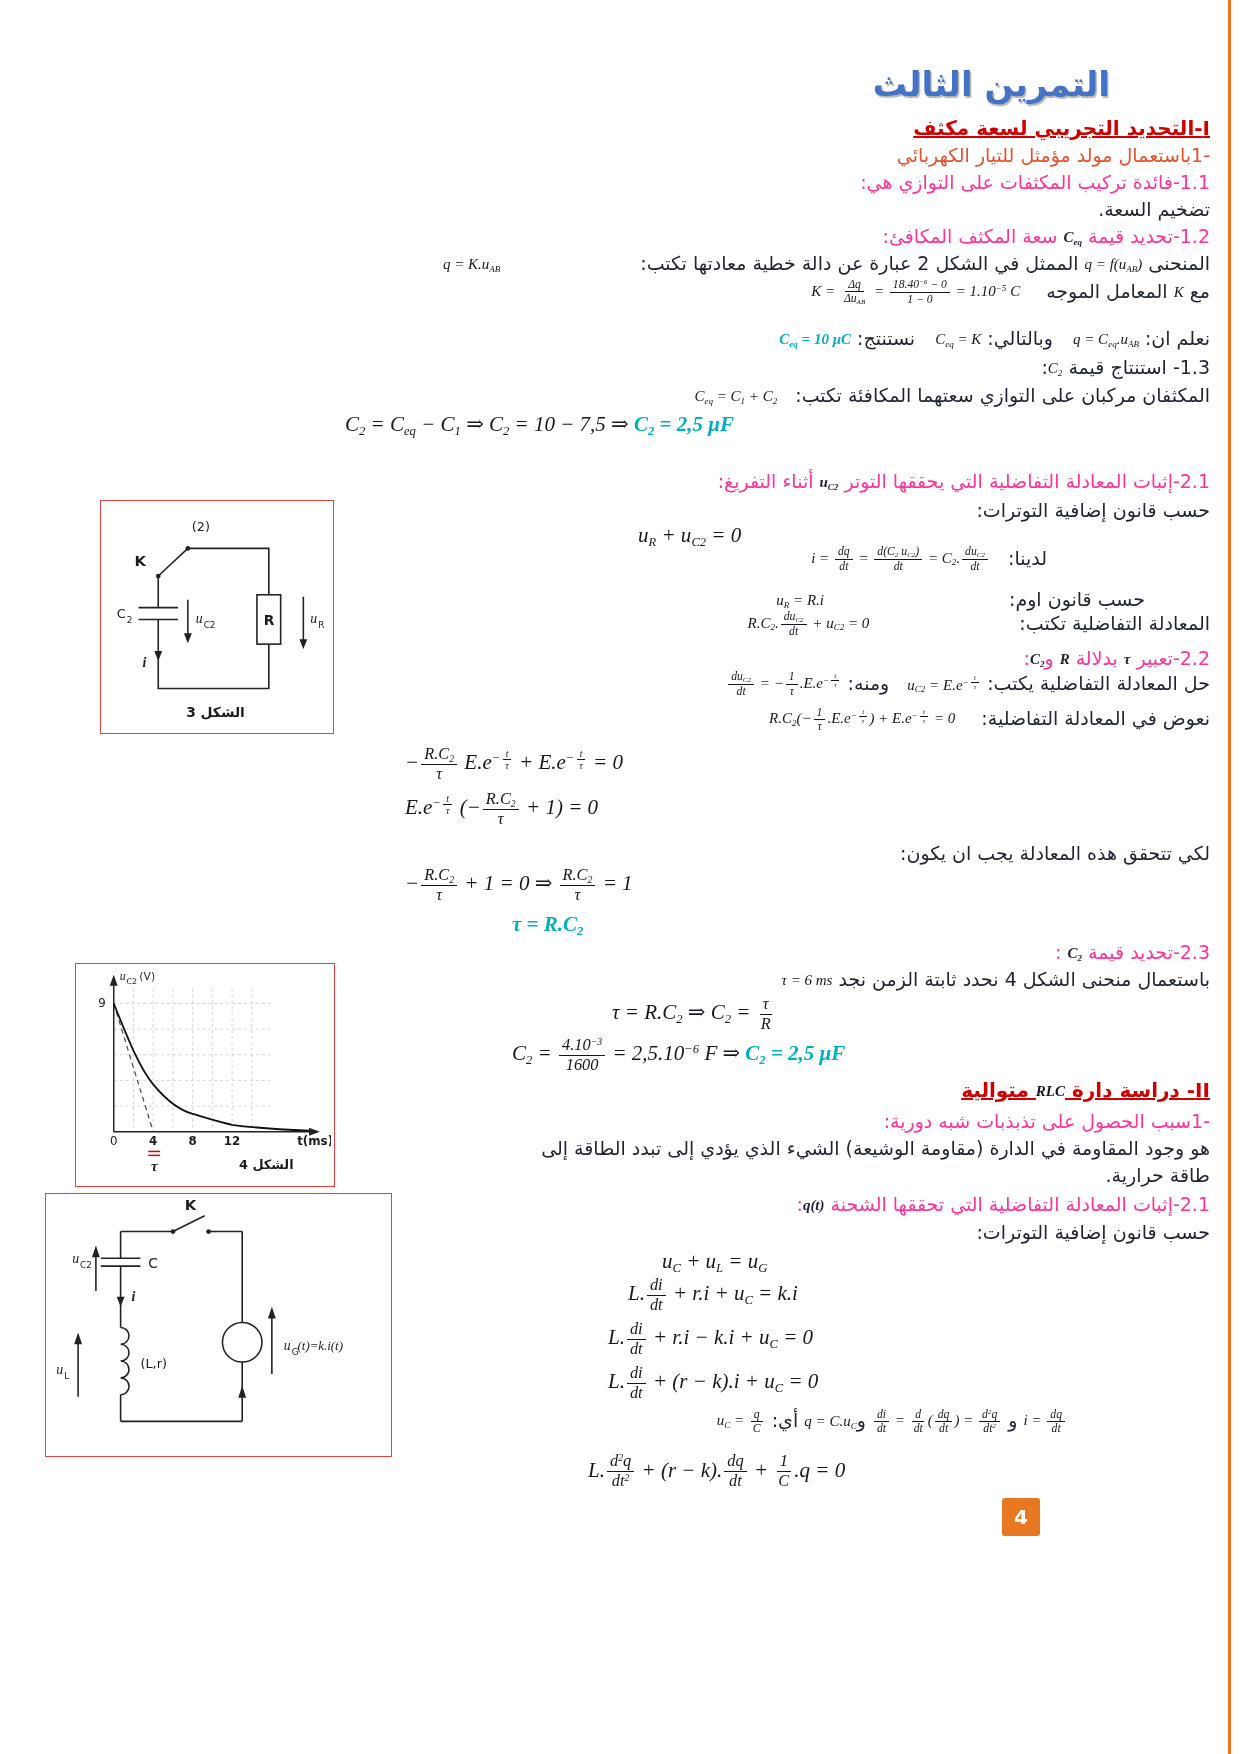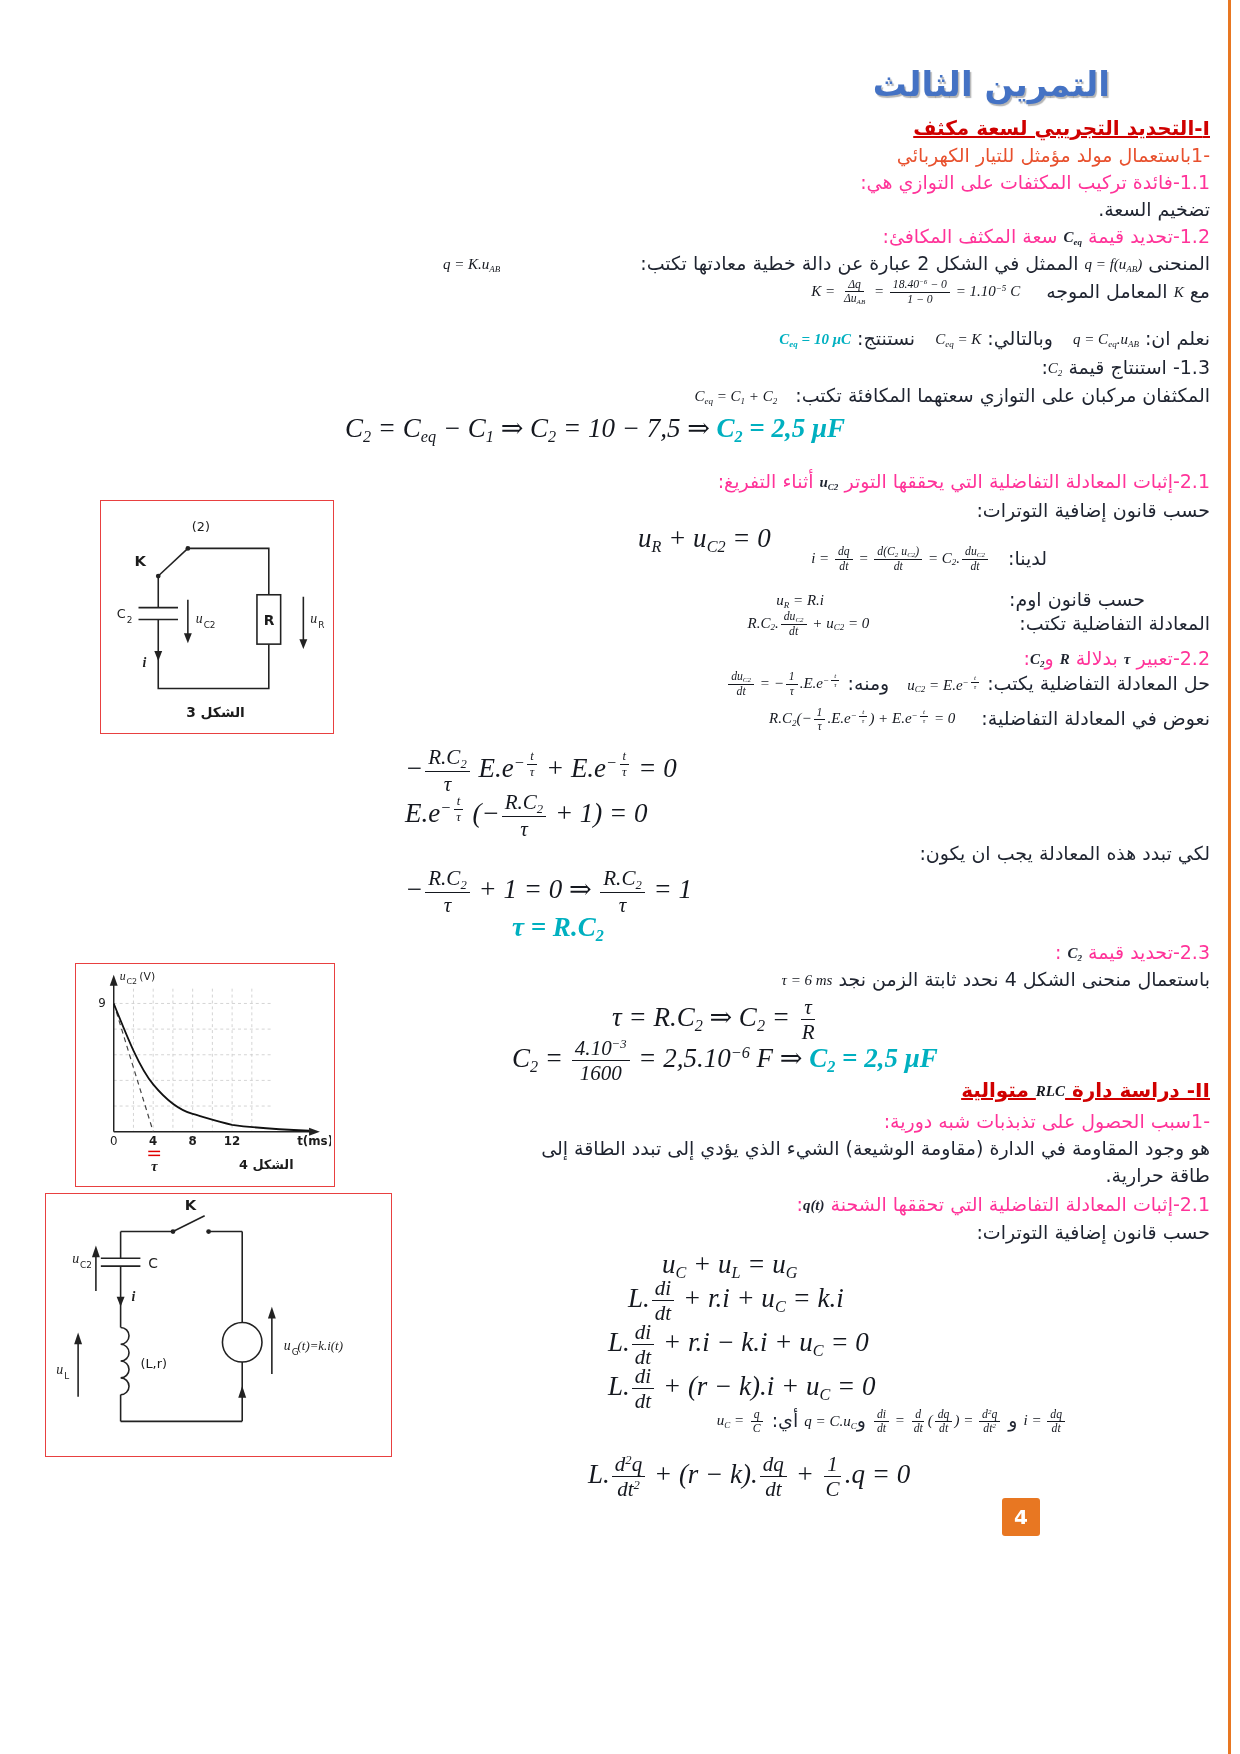--- a/index.html
+++ b/index.html
@@ -2,21 +2,21 @@
 <html lang="ar"><head>
 <meta charset="utf-8">
 <style>
   html,body{margin:0;padding:0}
   body{background:#fff}
   #page{position:relative;width:1240px;height:1754px;background:#ffffff;overflow:hidden;
         font-family:"DejaVu Sans",sans-serif;color:#1F2430}
   .line{position:absolute;font-size:19px;white-space:nowrap}
   .rtl{direction:rtl;text-align:right}
   .ltr{direction:ltr;text-align:left}
-  .math{font-family:"Liberation Serif","DejaVu Serif",serif;font-style:italic;font-size:27px;color:#15181f}
+  .math{font-family:"Liberation Serif","DejaVu Serif",serif;font-style:italic;font-size:21px;color:#15181f}
   .mi{font-family:"Liberation Serif","DejaVu Serif",serif;font-style:italic}
   .mrun{direction:ltr;unicode-bidi:isolate;display:inline-block;
         font-family:"Liberation Serif","DejaVu Serif",serif;font-style:italic;font-size:15px;color:#15181f;vertical-align:middle}
   .txt{font-family:"DejaVu Sans",sans-serif;font-style:normal}
   .gap{display:inline-block;height:1px}
   sub{font-size:.6em;vertical-align:-0.3em}
   sup{font-size:.6em;vertical-align:.55em}
   .frac{display:inline-flex;flex-direction:column;align-items:center;vertical-align:middle;
         font-size:.78em;line-height:1.15;margin:0 2px;text-align:center}
   .fn{border-bottom:1.4px solid currentColor;padding:0 3px}
@@ -109,21 +109,21 @@
           <span class="fn"><span class="mi">t</span></span>
           <span class="fd"><span class="mi">τ</span></span>
         </span></sup><span class="mi"> = 0</span></div>
   <div class="line ltr math" style="top:790px;left:405px"><span class="mi">E.e</span><sup><span class="mi">−</span><span class="frac">
           <span class="fn"><span class="mi">t</span></span>
           <span class="fd"><span class="mi">τ</span></span>
         </span></sup><span class="mi"> (−</span><span class="frac">
         <span class="fn"><span class="mi">R.C</span><sub><span class="mi">2</span></sub></span>
         <span class="fd"><span class="mi">τ</span></span>
       </span><span class="mi"> + 1) = 0</span></div>
-  <div class="line rtl" style="top:842px;right:30px">لكي تبدد هذه المعادلة يجب ان يكون:</div>
+  <div class="line rtl" style="top:842px;right:30px">لكي تتحقق هذه المعادلة يجب ان يكون:</div>
   <div class="line ltr math" style="top:866px;left:405px"><span class="mi">−</span><span class="frac">
         <span class="fn"><span class="mi">R.C</span><sub><span class="mi">2</span></sub></span>
         <span class="fd"><span class="mi">τ</span></span>
       </span><span class="mi"> + 1 = 0  ⇒  </span><span class="frac">
         <span class="fn"><span class="mi">R.C</span><sub><span class="mi">2</span></sub></span>
         <span class="fd"><span class="mi">τ</span></span>
       </span><span class="mi"> = 1</span></div>
   <div class="line ltr math" style="top:912px;left:512px"><span style="color: rgb(0, 176, 192);"><b><span class="mi">τ = R.C</span><sub><span class="mi">2</span></sub></b></span></div>
   <div class="line rtl c-pink" style="top:941px;right:30px"><span class="txt">2.3-تحديد قيمة </span><span class="mrun" dir="ltr"><span style="color: rgb(31, 36, 48);"><b><span class="mi">C</span><sub><span class="mi">2</span></sub></b></span></span><span class="txt"> :</span></div>
   <div class="line rtl" style="top:968px;right:30px"><span class="txt">باستعمال منحنى الشكل 4 نحدد ثابتة الزمن نجد </span><span class="mrun" dir="ltr"><span class="mi">τ = 6 ms</span></span></div>

